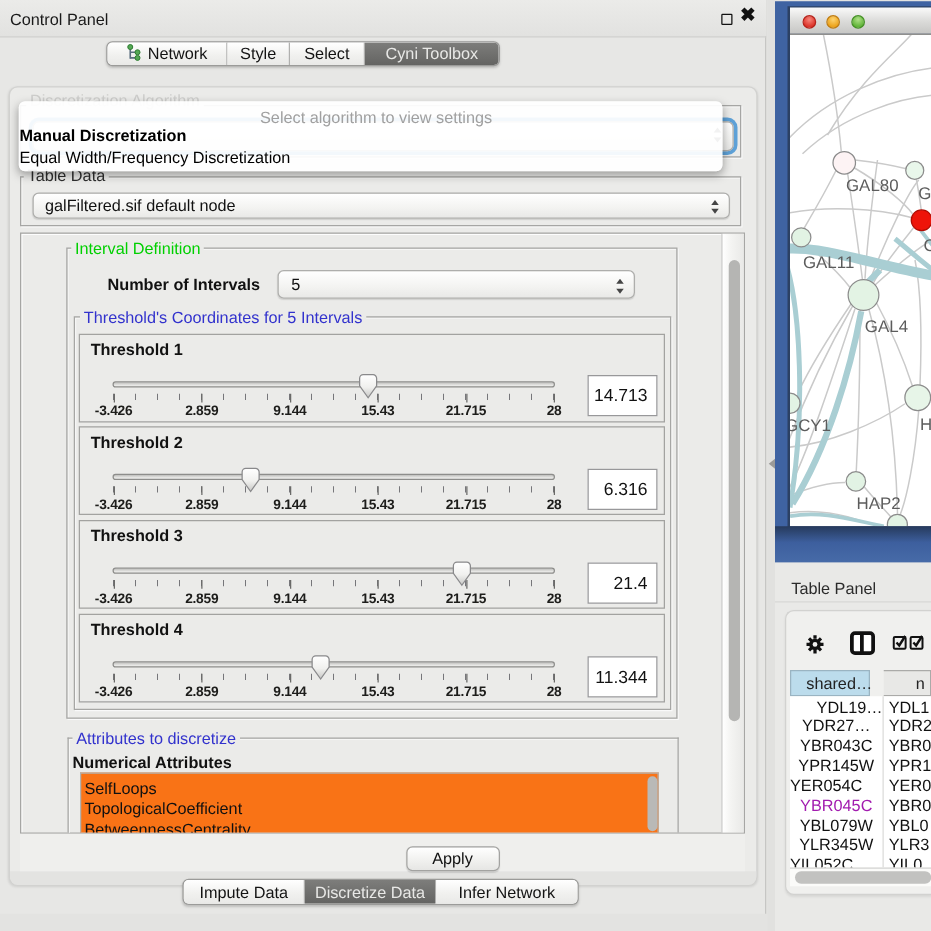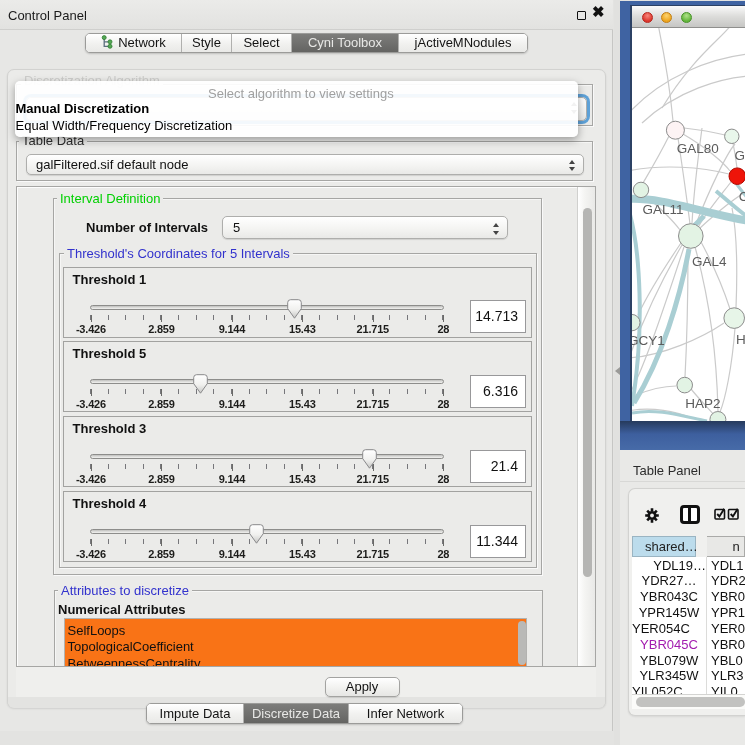--- a/index.html
+++ b/index.html
@@ -36,21 +36,20 @@
     <div style="width:96px"><svg width="13" height="15" viewBox="0 0 13 15" style="position:relative;margin-right:4px">
         <path d="M3.2 3.5 V12" stroke="#5a6e7e" stroke-width="1.3" fill="none"></path>
         <path d="M3.2 6.8 H8 M3.2 11.3 H8" stroke="#5a6e7e" stroke-width="1.3" fill="none"></path>
         <circle cx="3.2" cy="2.6" r="2" fill="#55a855" stroke="#2e7d32" stroke-width=".8"></circle>
         <circle cx="9" cy="6.8" r="2" fill="#55a855" stroke="#2e7d32" stroke-width=".8"></circle>
         <circle cx="9" cy="11.3" r="2" fill="#55a855" stroke="#2e7d32" stroke-width=".8"></circle>
       </svg>Network</div>
     <div style="width:50px">Style</div>
     <div style="width:60px">Select</div>
     <div class="on" style="width:107px">Cyni Toolbox</div>
-    <div style="width:128px">jActiveMNodules</div>
   </div>
 <div class="a" style="left:7px;top:69px;width:599px;height:639px;background:#ebebe9;border:1px solid #d2d2d0;border-radius:7px;box-shadow:0 1px 2px rgba(0,0,0,.10)"></div>
 <div class="a" style="left:8px;top:697px;width:597px;height:10.5px;background:#e3e3e1;border-radius:0 0 6px 6px"></div>
 <div class="grp" style="left:16px;top:84px;width:577px;height:42px"></div>
 <div class="gt" style="left:21px;top:74px;color:#cdcdcb">Discretization Algorithm</div>
 <div class="combo" style="left:26px;top:96.5px;width:561px;height:24px;box-shadow:0 0 0 3px rgba(86,157,214,.95)"></div>
 <div class="ud" style="left:571px;top:102px;height:12px">
     <b></b>
     <i></i>
   </div>
@@ -97,21 +96,21 @@
       <linearGradient id="tg0" x1="0" y1="0" x2="0" y2="1">
         <stop offset="0" stop-color="#ffffff"></stop>
         <stop offset=".55" stop-color="#f0f0ee"></stop>
         <stop offset="1" stop-color="#c7c7c5"></stop>
       </linearGradient>
     </defs>
     <path d="M3.6.7 h7.8 a2.9 2.9 0 0 1 2.9 2.9 v6 L7.5 19.2 L.7 9.6 V3.6 A2.9 2.9 0 0 1 3.6.7 Z" fill="url(#tg0)" stroke="#89898b" stroke-width="1"></path>
   </svg>
 <div class="val" style="left:470px;top:300.3px">14.713</div>
 <div class="tp" style="left:63px;top:341.4px;width:469px;height:71px"></div>
-<div class="tl" style="left:72.5px;top:346.4px">Threshold 5</div>
+<div class="tl" style="left:72.5px;top:346.4px">Threshold 2</div>
 <div class="track" style="left:90px;top:379.4px;width:354px"></div>
 <div class="ticks" style="left:90.4px;top:389.4px;width:354px"></div>
 <div class="mtick" style="left:90.9px;top:389.4px"></div>
 <div class="mtick" style="left:161.4px;top:389.4px"></div>
 <div class="mtick" style="left:231.9px;top:389.4px"></div>
 <div class="mtick" style="left:302.3px;top:389.4px"></div>
 <div class="mtick" style="left:372.8px;top:389.4px"></div>
 <div class="mtick" style="left:443.3px;top:389.4px"></div>
 <div class="slab" style="left:60.9px;top:397.9px">-3.426</div>
 <div class="slab" style="left:131.4px;top:397.9px">2.859</div>

